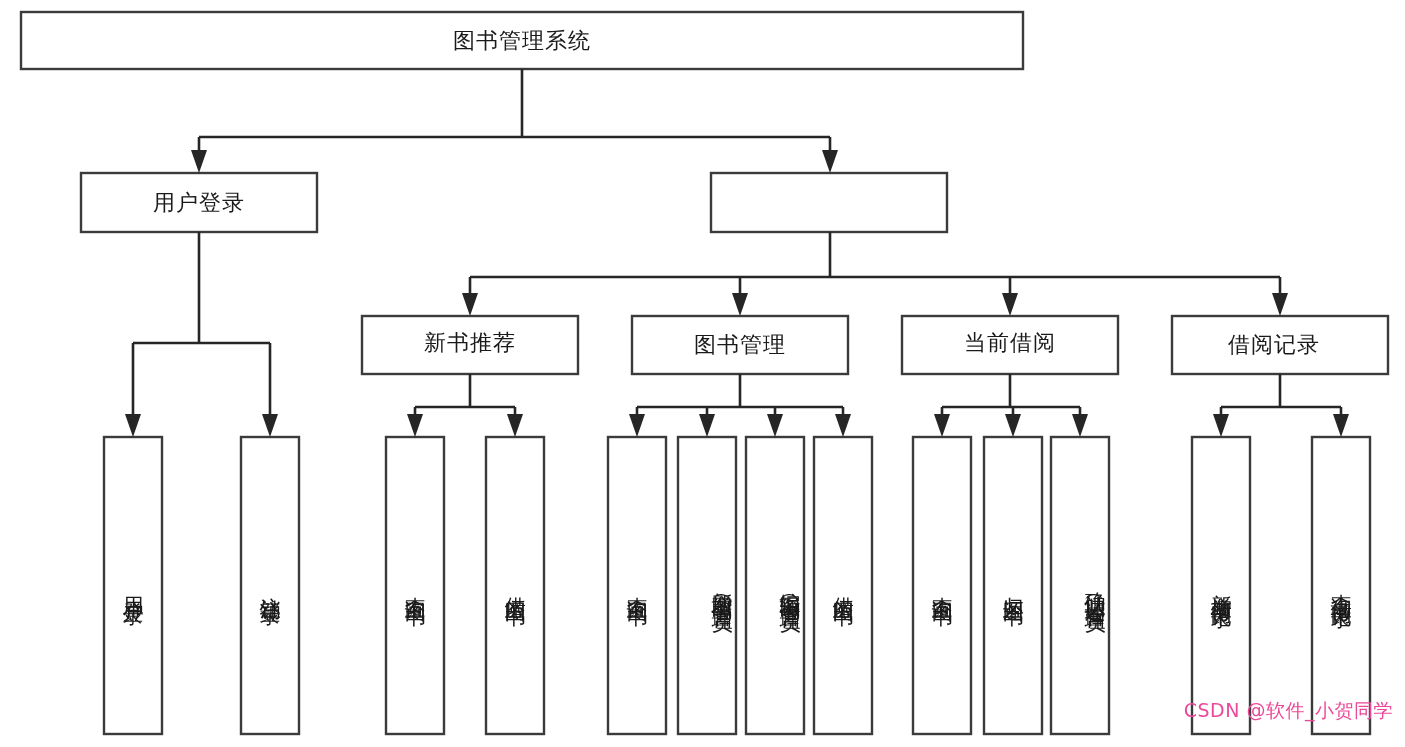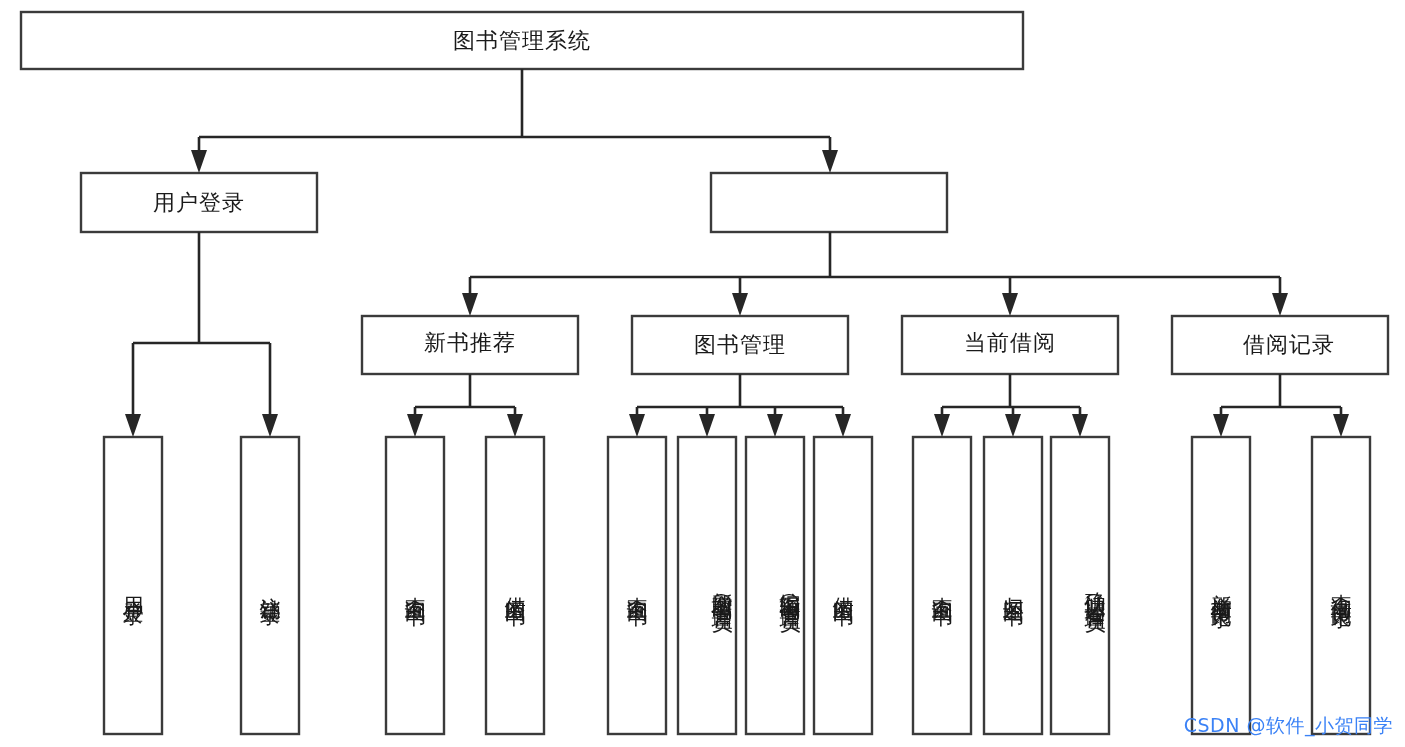--- a/index.html
+++ b/index.html
@@ -63,24 +63,24 @@
     font-family: "DejaVu Sans", "Liberation Sans", sans-serif;
     font-size: 22px;
     color: #1a1a1a;
     letter-spacing: 1px;
     white-space: nowrap;
     pointer-events: none;
   }
   #watermark {
     position: absolute;
     right: 12px;
-    bottom: 8px;
+    bottom: 23px;
     font-family: "DejaVu Sans", "Liberation Sans", sans-serif;
     font-size: 19px;
-    color: #3b82f6;
+    color: #ec4899;
     letter-spacing: 0.5px;
     white-space: nowrap;
     user-select: none;
   }
 </style>
 </head>
 <body>
 
 <div id="diagram-root">
 
@@ -193,21 +193,21 @@
 
   <div class="htext-wrap" style="left:81px; top:173px; width:236px; height:59px;">用户登录</div>
 
 
   <div class="htext-wrap" style="left:362px; top:316px; width:216px; height:54px;">新书推荐</div>
 
   <div class="htext-wrap" style="left:632px; top:316px; width:216px; height:58px;">图书管理</div>
 
   <div class="htext-wrap" style="left:902px; top:316px; width:216px; height:54px;">当前借阅</div>
 
-  <div class="htext-wrap" style="left:1172px; top:316px; width:204px; height:58px;margin-left:15px;">借阅记录</div>
+  <div class="htext-wrap" style="left:1172px; top:316px; width:204px; height:58px;">借阅记录</div>
 
   <div class="vtext-wrap" style="left:104px; top:437px; width:58px; height:297px;">用户登录</div>
 
   <div class="vtext-wrap" style="left:241px; top:437px; width:58px; height:297px;">注销登录</div>
 
   <div class="vtext-wrap" style="left:386px; top:437px; width:58px; height:297px;">查询图书</div>
 
   <div class="vtext-wrap" style="left:486px; top:437px; width:58px; height:297px;">借阅图书</div>
 
   <div class="vtext-wrap" style="left:608px; top:437px; width:58px; height:297px;">查询图书</div>

